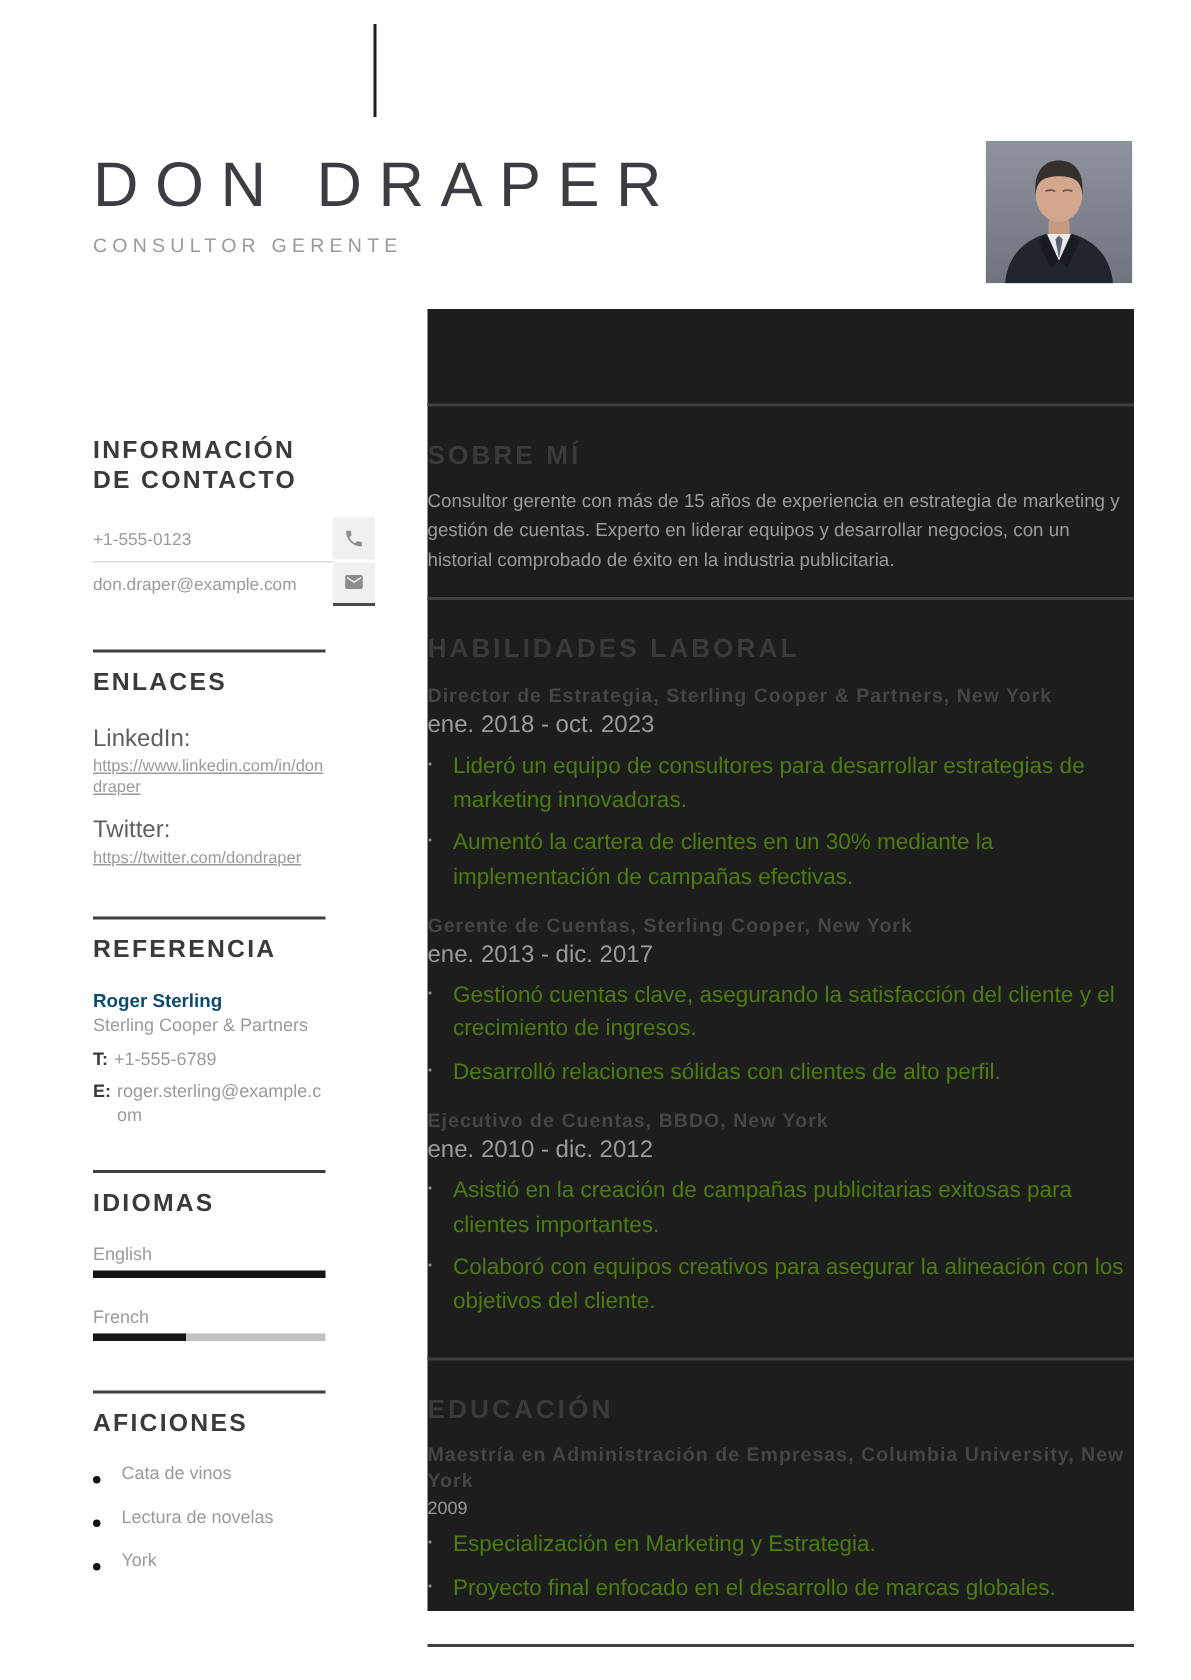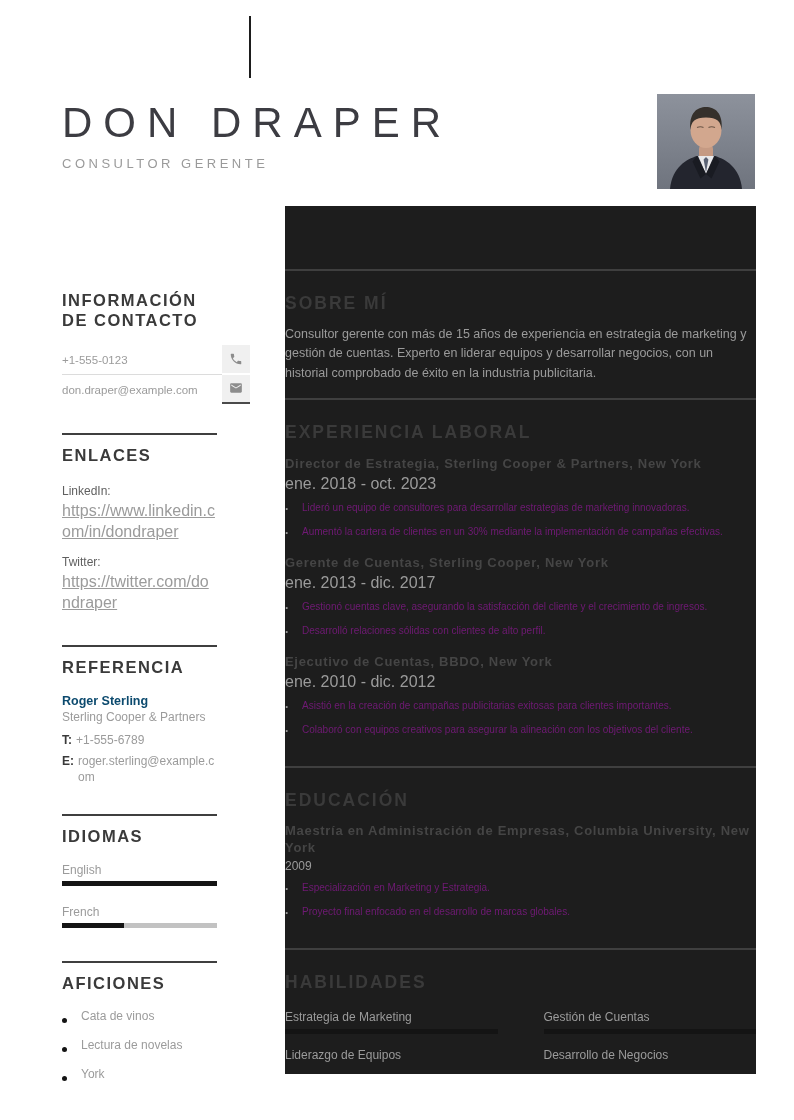--- a/index.html
+++ b/index.html
@@ -30,22 +30,22 @@
   .contact-rows{margin-top:14px;}
   .contact-row{display:flex;align-items:stretch;}
   .contact-text{width:160px;padding:7px 8px 6px 0;font-size:11.5px;color:#9b9b9b;line-height:1.4;border-bottom:1px solid #dcdcdc;box-sizing:border-box;}
   .contact-row:last-child .contact-text{border-bottom:none;}
   .icon-cell{width:28px;background:#f0f0f0;display:flex;align-items:center;justify-content:center;margin-bottom:2px;}
   .contact-row:last-child .icon-cell{border-bottom:2px solid #4a4a4a;margin-bottom:0;}
   .icon-cell svg{width:14px;height:14px;fill:#8c8c8c;}
 
   .sb-rule{margin-top:29px;width:155px;}
   .sb-rule.tight{margin-top:31px;}
-  .link-label{margin-top:18px;font-size:12px;color:#5f5f5f;}
-  .link-url{margin-top:2px;font-size:16px;color:#9b9b9b;text-decoration:underline;word-break:break-all;line-height:1.35;display:block;}
+  .link-label{margin-top:18px;font-size:16px;color:#5f5f5f;}
+  .link-url{margin-top:2px;font-size:11px;color:#9b9b9b;text-decoration:underline;word-break:break-all;line-height:1.35;display:block;}
   .link-label.second{margin-top:12px;}
 
   .ref-name{margin-top:16px;font-size:12.5px;font-weight:700;color:#0c4a6e;}
   .ref-company{font-size:12px;color:#9b9b9b;margin-top:2px;}
   .ref-line{display:flex;margin-top:5px;font-size:12px;line-height:1.35;}
   .ref-line.first{margin-top:8px;}
   .ref-label{font-weight:700;color:#3a3a3a;margin-right:4px;flex:none;}
   .ref-value{color:#9b9b9b;word-break:break-all;}
 
   .lang-label{margin-top:16px;font-size:12px;color:#9b9b9b;}
@@ -63,21 +63,21 @@
   .main{position:absolute;left:273px;top:253px;width:471px;}
   .main h2{margin-top:22px;}
   .about-text{margin:11px 0 0;font-size:12.5px;color:#9b9b9b;line-height:1.55;}
   .main .rule{margin-top:15px;}
   .job{margin-top:13px;}
   .job-title{font-size:13px;font-weight:700;letter-spacing:0.7px;color:#454545;line-height:1.3;}
   .job-dates{font-size:16px;color:#9b9b9b;margin-top:2px;}
   .bullets{margin-top:7px;}
   .bullet{display:flex;margin-top:6px;}
   .bullet .marker{width:17px;flex:none;color:#9b9b9b;font-weight:700;font-size:12px;line-height:1.5;}
-  .bullet .btext{font-size:10px;color:#701a75;line-height:1.5;}
+  .bullet .btext{font-size:15px;color:#4d7c0f;line-height:1.5;}
   .edu-degree{margin-top:12px;font-size:13px;font-weight:700;letter-spacing:0.7px;color:#454545;line-height:1.3;}
   .edu-year{font-size:12px;color:#9b9b9b;margin-top:2px;}
   .skills-grid{margin-top:17px;display:grid;grid-template-columns:1fr 1fr;column-gap:46px;row-gap:14px;}
   .skill-label{font-size:12px;color:#9b9b9b;}
   .skill-bar-track{margin-top:5px;height:5px;background:#c2c2c2;}
 </style>
 </head>
 <body>
 
 <div class="page">
@@ -193,21 +193,21 @@
     </div>
   </div>
 
   <div class="main">
 
     <div class="rule" style="margin-top:0;"></div>
     <h2>SOBRE MÍ</h2>
     <p class="about-text">Consultor gerente con más de 15 años de experiencia en estrategia de marketing y gestión de cuentas. Experto en liderar equipos y desarrollar negocios, con un historial comprobado de éxito en la industria publicitaria.</p>
 
     <div class="rule"></div>
-    <h2>EXPERIENCIA LABORAL</h2>
+    <h2>HABILIDADES LABORAL</h2>
 
     <div class="job">
       <div class="job-title">Director de Estrategia, Sterling Cooper &amp; Partners, New York</div>
       <div class="job-dates">ene. 2018 - oct. 2023</div>
       <div class="bullets">
         <div class="bullet">
             <span class="marker">·</span>
             <span class="btext">Lideró un equipo de consultores para desarrollar estrategias de marketing innovadoras.</span>
           </div>
         <div class="bullet">

